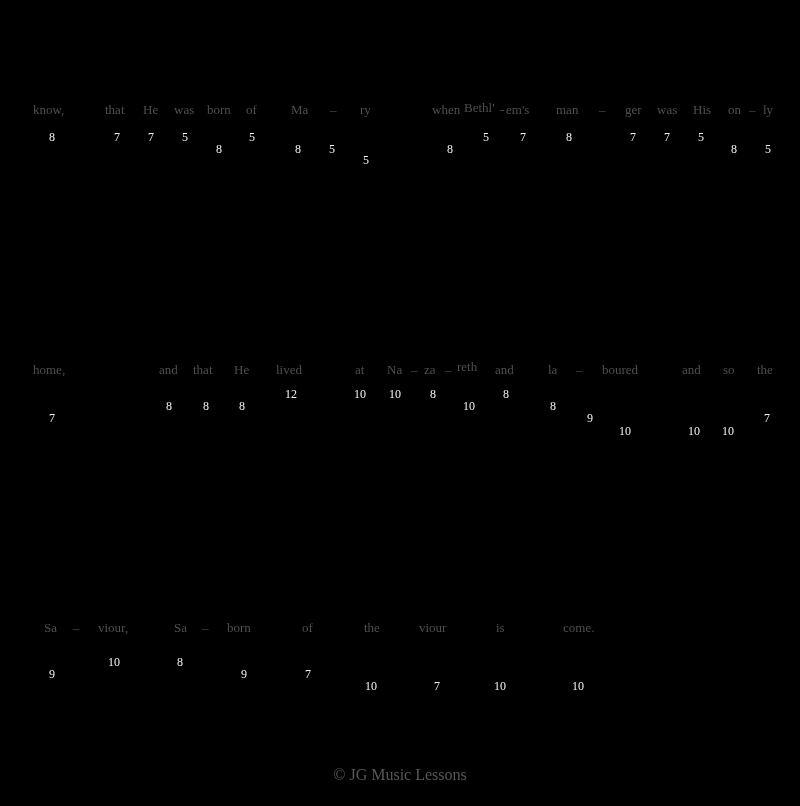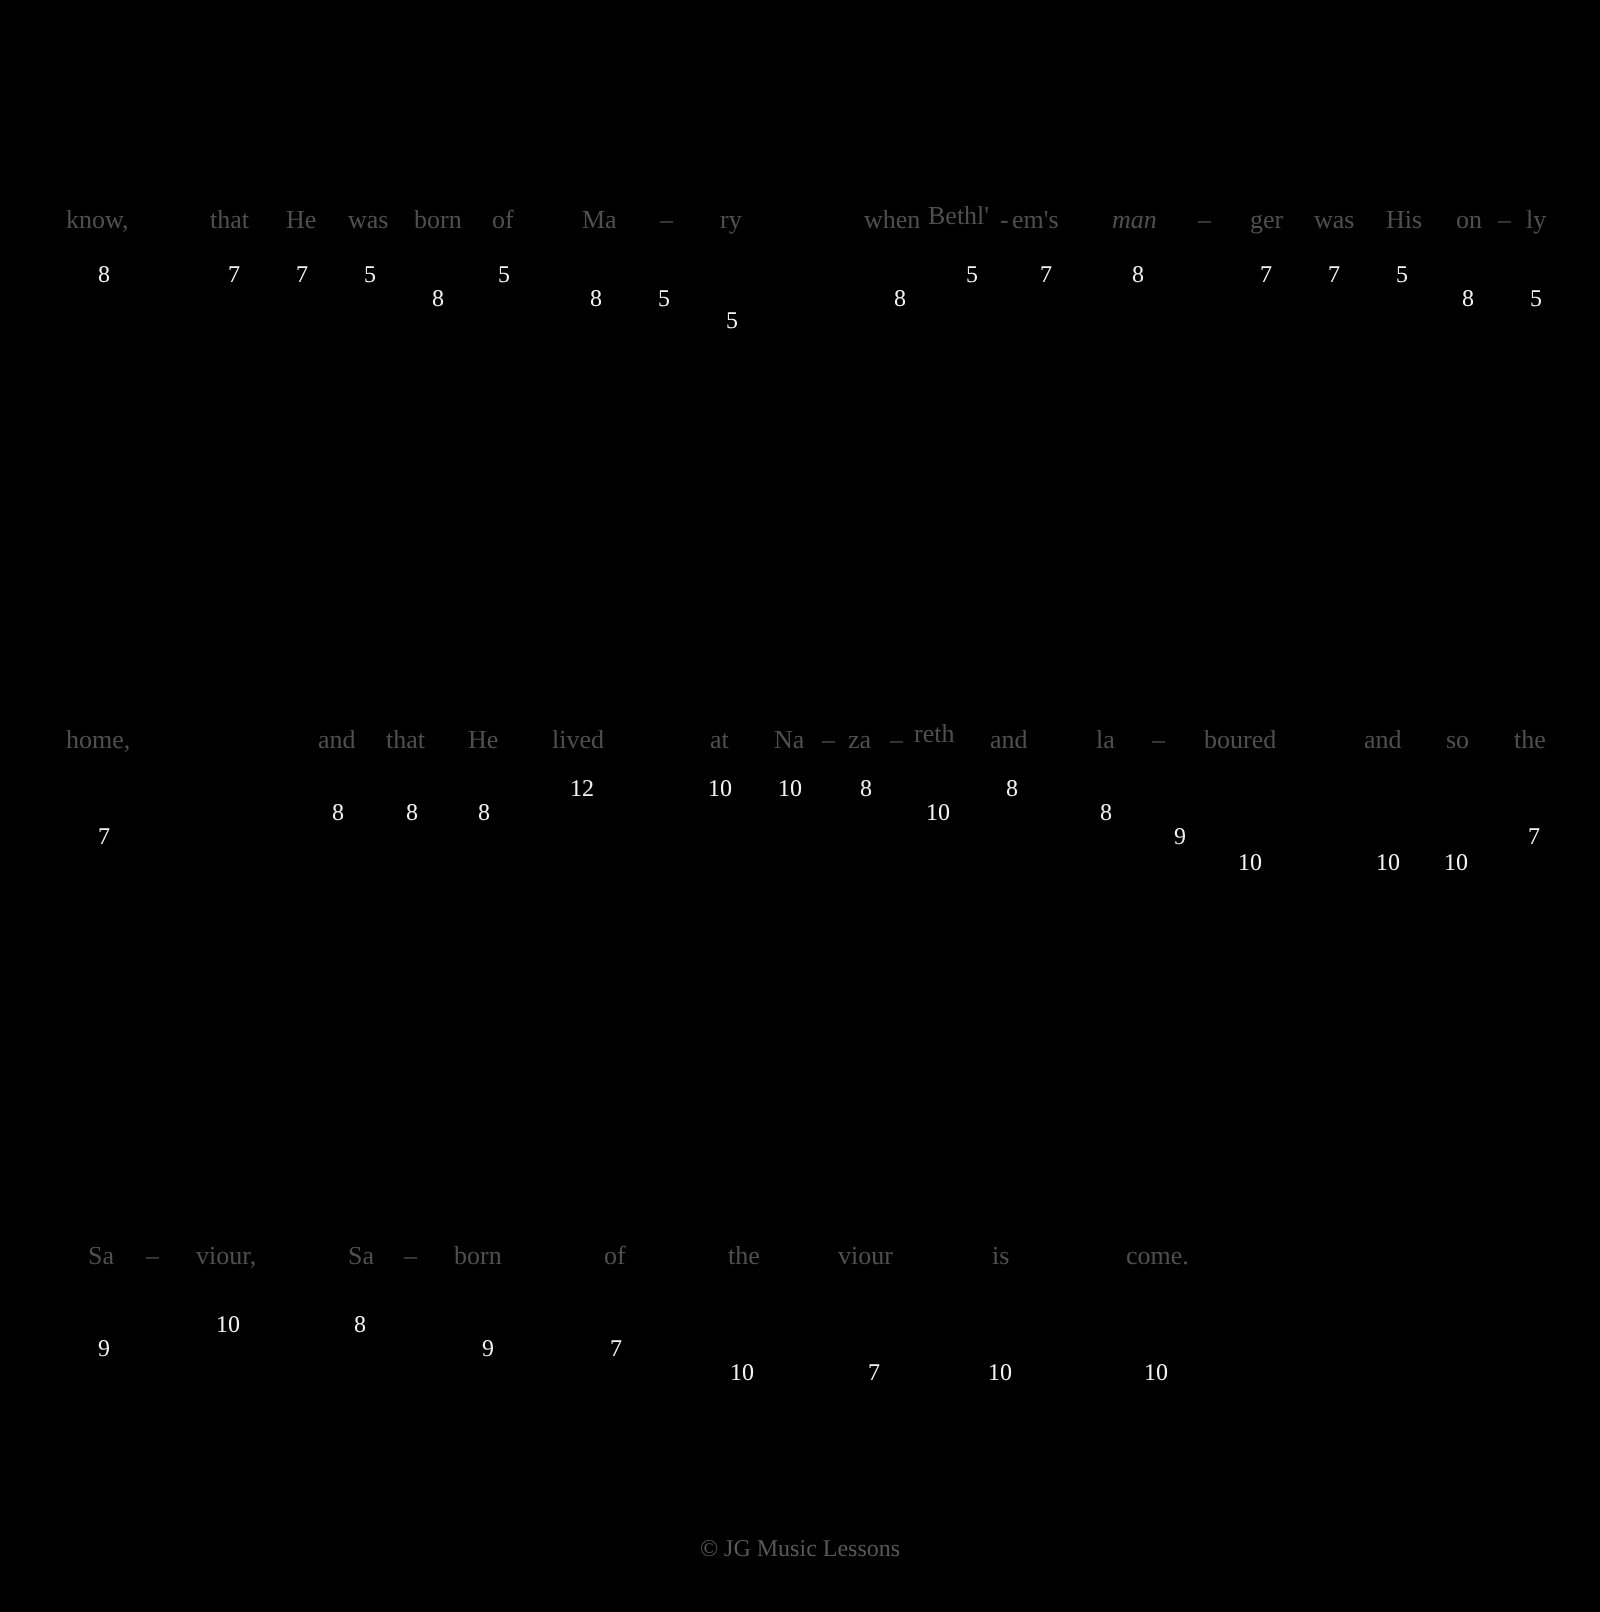--- a/index.html
+++ b/index.html
@@ -41,21 +41,21 @@
     line-height: 12px;
     white-space: nowrap;
     font-family: "Liberation Serif", "DejaVu Serif", serif;
   }
   .footer {
     position: absolute;
     left: 0;
     width: 800px;
     text-align: center;
     color: #575757;
-    font-size: 12px;
+    font-size: 16px;
     line-height: 21px;
     white-space: nowrap;
     font-family: "Liberation Serif", "DejaVu Serif", serif;
   }
   .footer-line-1 { top: 764px; }
   .footer-line-2 { top: 786px; }
 </style>
 </head>
 <body>
 
@@ -68,21 +68,21 @@
         <span class="lyric" style="left: 174px; top: 103px;">was</span>
         <span class="lyric" style="left: 207px; top: 103px;">born</span>
         <span class="lyric" style="left: 246px; top: 103px;">of</span>
         <span class="lyric" style="left: 291px; top: 103px; text-align: right;">Ma</span>
         <span class="lyric" style="left: 330px; top: 103px;">–</span>
         <span class="lyric" style="left: 360px; top: 103px;">ry</span>
         <span class="lyric" style="left: 432px; top: 103px;">when</span>
         <span class="lyric" style="left: 464px; top: 89px; margin-top: 12px;">Bethl'</span>
         <span class="lyric" style="left: 500px; top: 103px;">-</span>
         <span class="lyric" style="left: 506px; top: 103px;">em's</span>
-        <span class="lyric" style="left: 556px; top: 103px; font-style: italic;">man</span>
+        <span class="lyric" style="left: 556px; top: 103px;">man</span>
         <span class="lyric" style="left: 599px; top: 103px;">–</span>
         <span class="lyric" style="left: 625px; top: 103px; text-align: right;">ger</span>
         <span class="lyric" style="left: 657px; top: 103px;">was</span>
         <span class="lyric" style="left: 693px; top: 103px;">His</span>
         <span class="lyric" style="left: 728px; top: 103px;">on</span>
         <span class="lyric" style="left: 749px; top: 103px;">–</span>
         <span class="lyric" style="left: 763px; top: 103px;">ly</span>
         <span class="finger" style="left: 49px; top: 131px;">8</span>
         <span class="finger" style="left: 114px; top: 131px;">7</span>
         <span class="finger" style="left: 148px; top: 131px;">7</span>

